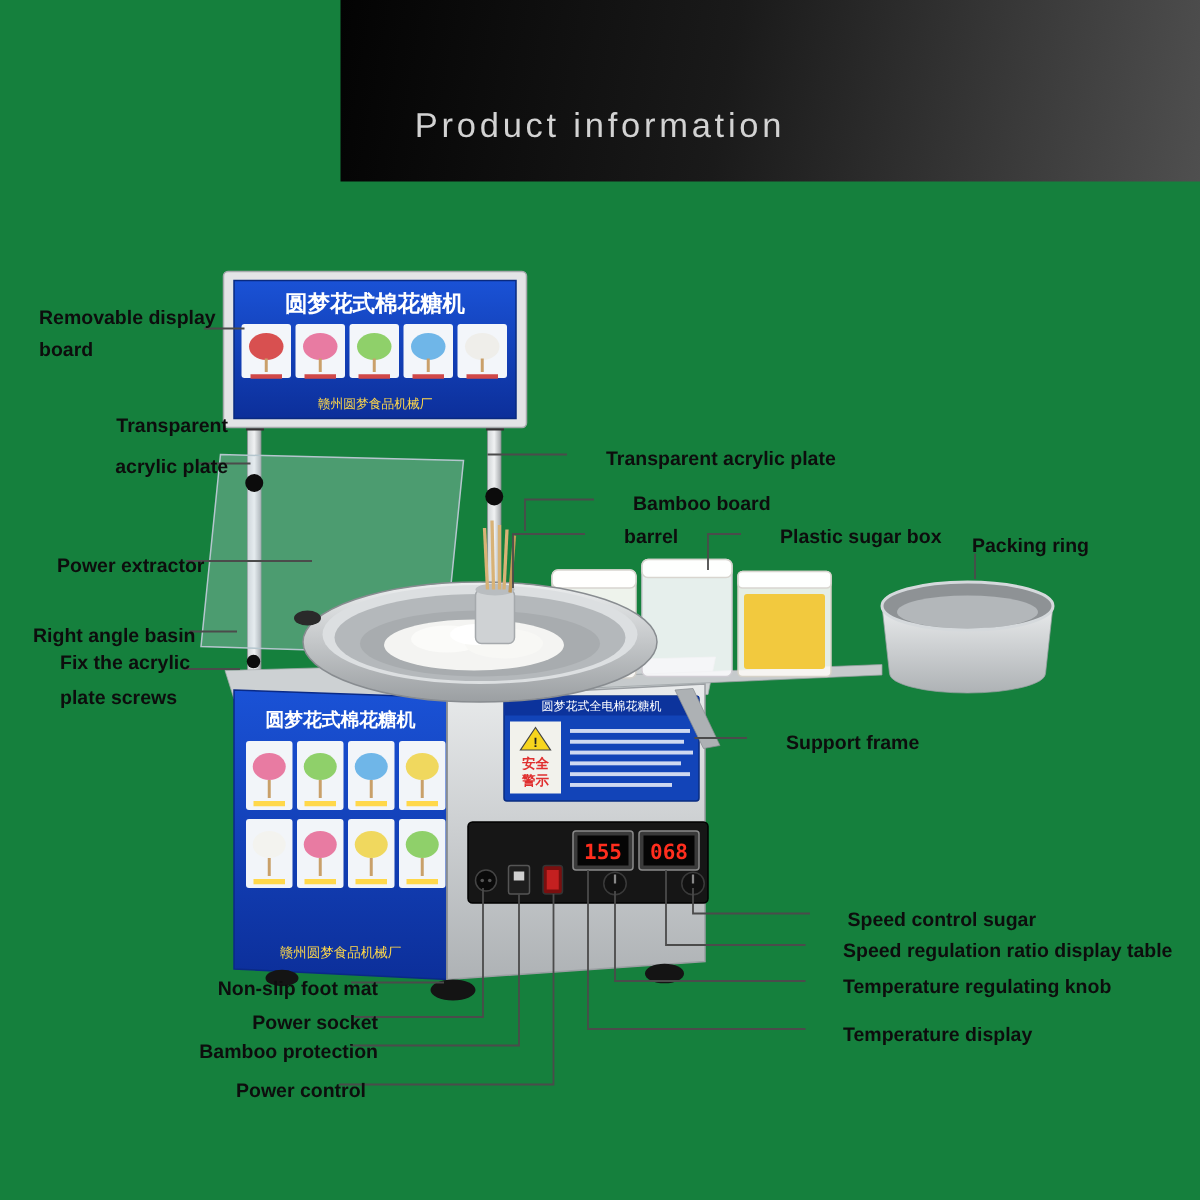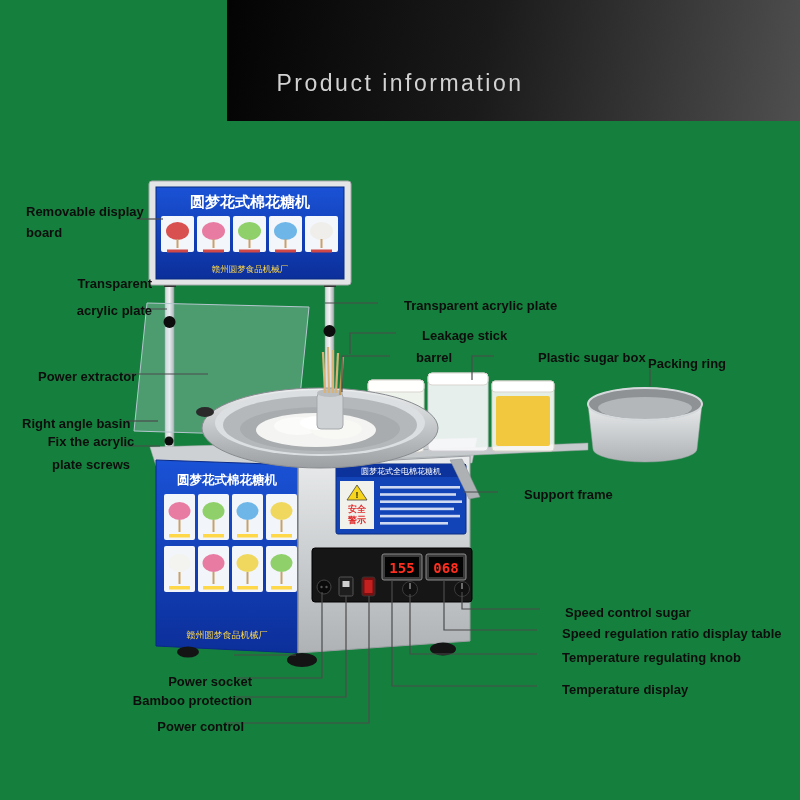--- a/index.html
+++ b/index.html
@@ -5,21 +5,21 @@
   html,body{margin:0;padding:0;background:#ffffff;}
   .page{position:relative;width:800px;height:800px;background:#15803d;overflow:hidden;
         font-family:"Liberation Sans",sans-serif;}
   .banner{position:absolute;left:227px;top:0;width:573px;height:121px;
           background:linear-gradient(100deg,#030303 0%,#1a1a1a 45%,#4f4f4f 100%);}
   .banner-title{position:absolute;left:0;top:70px;width:800px;text-align:center;
           font-size:23px;letter-spacing:2.5px;color:#d2d2d2;font-weight:400;}
   .stage{position:absolute;left:0;top:0;width:800px;height:800px;}
   .label{position:absolute;font-weight:bold;font-size:13px;color:#0d0d0d;line-height:1.65;margin-left:22px;}
   .ta-r{text-align:right}
-  .ta-c{text-align:center}
+  .ta-c{text-align:left}
   .lh-xl{line-height:2.05}
   .lh-l{line-height:1.75}
   svg text{font-family:"Liberation Sans",sans-serif;}
   .led{font-family:"DejaVu Sans Mono",monospace;font-weight:bold;}
 </style>
 </head>
 <body>
 
 <div class="page">
 
@@ -266,26 +266,27 @@
       <polyline points="226,723 369,723 369,596"></polyline>
     </g>
   </svg>
 
   <div class="label" style="left:4px;top:201px;width:132px">Removable display board</div>
   <div class="label ta-r lh-xl" style="left:28px;top:271px;width:102px">Transparent acrylic plate</div>
   <div class="label" style="left:16px;top:366px;width:106px">Power extractor</div>
   <div class="label" style="left:0px;top:413px;width:126px">Right angle basin</div>
   <div class="label ta-c lh-l" style="left:18px;top:431px;width:102px">Fix the acrylic plate screws</div>
   <div class="label" style="left:382px;top:295px;width:180px">Transparent acrylic plate</div>
-  <div class="label" style="left:400px;top:325px;width:110px">Leakage stick</div>
+  <div class="label" style="left:400px;top:325px;width:110px">Bamboo board</div>
   <div class="label" style="left:394px;top:347px;width:70px">barrel</div>
-  <div class="label" style="left:516px;top:347px;width:120px">Plastic sugar box</div>
+  <div class="label" style="left:498px;top:347px;width:120px">Plastic sugar box</div>
   <div class="label" style="left:626px;top:353px;width:95px">Packing ring</div>
   <div class="label" style="left:502px;top:484px;width:110px">Support frame</div>
   <div class="label" style="left:543px;top:602px;width:170px">Speed control sugar</div>
   <div class="label" style="left:540px;top:623px;width:252px">Speed regulation ratio display table</div>
   <div class="label" style="left:540px;top:647px;width:220px">Temperature regulating knob</div>
   <div class="label" style="left:540px;top:679px;width:160px">Temperature display</div>
+  <div class="label ta-r" style="left:100px;top:648px;width:130px">Non-slip foot mat</div>
   <div class="label ta-r" style="left:130px;top:671px;width:100px">Power socket</div>
   <div class="label ta-r" style="left:88px;top:690px;width:142px">Bamboo protection</div>
   <div class="label ta-r" style="left:118px;top:716px;width:104px">Power control</div>
 
 </div>
 
 </body></html>

